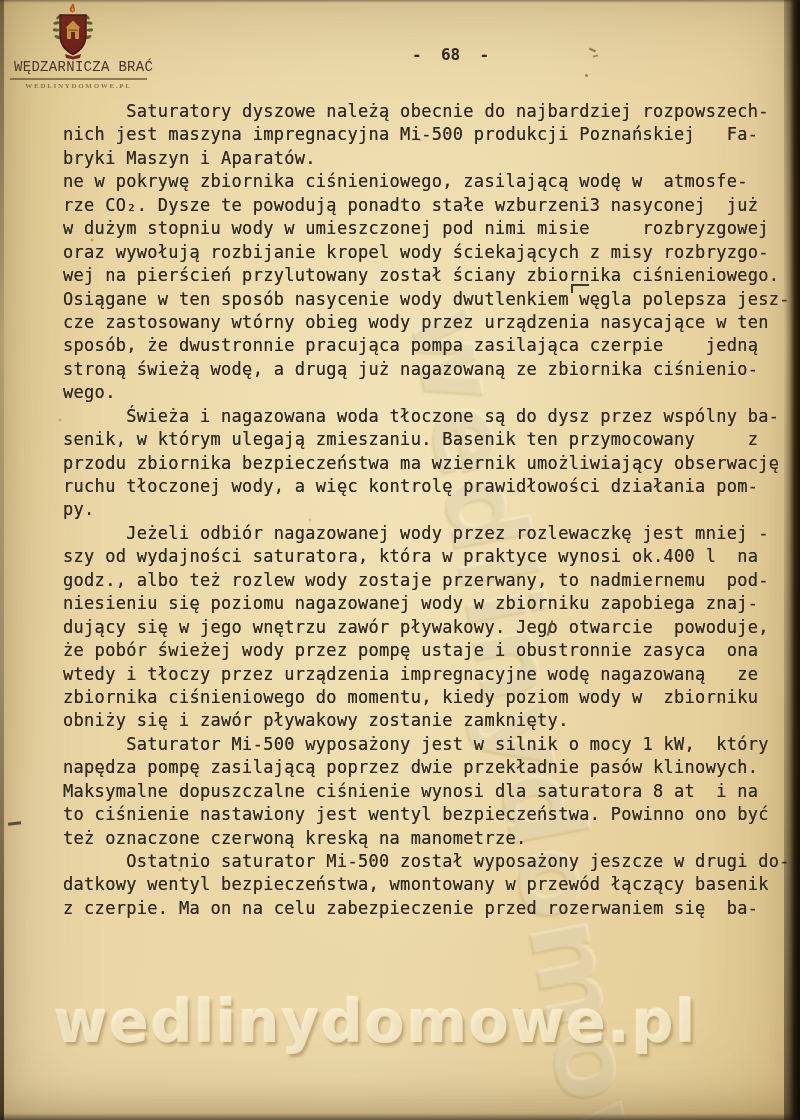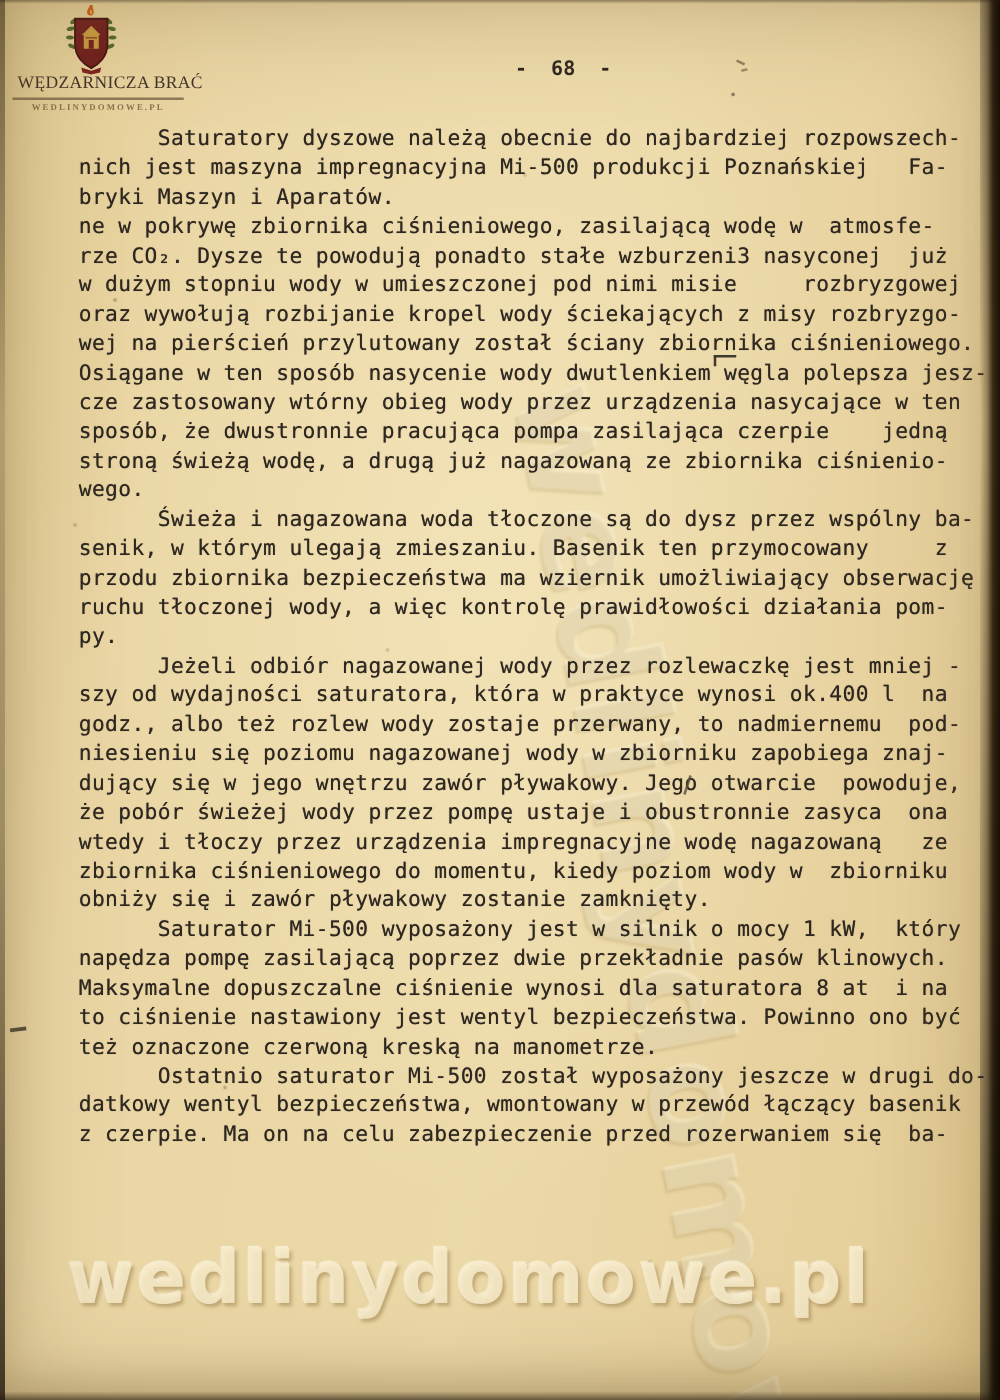--- a/index.html
+++ b/index.html
@@ -26,21 +26,21 @@
     background:linear-gradient(to bottom,rgba(0,0,0,.25),rgba(0,0,0,0) 30%,rgba(0,0,0,.2) 70%,rgba(0,0,0,.45));}
   .edge-left{position:absolute;top:0;left:0;width:4px;height:1120px;
     background:linear-gradient(to bottom,rgba(40,28,12,.5) 0%,rgba(40,28,12,.12) 30%,rgba(40,28,12,.25) 60%,rgba(25,16,6,.75) 100%);}
   .edge-bottom{position:absolute;left:0;bottom:0;width:800px;height:7px;
     background:linear-gradient(to top,rgba(30,20,8,.55),rgba(30,20,8,0));}
   .edge-top{position:absolute;left:0;top:0;width:800px;height:3px;
     background:linear-gradient(to bottom,rgba(40,28,12,.4),rgba(40,28,12,0));}
 
   
   .logo-title{position:absolute;left:14px;top:59px;width:150px;
-    font-family:Liberation Serif, serif;font-size:14px;letter-spacing:.3px;
+    font-family:Liberation Mono, monospace;font-size:14px;letter-spacing:.3px;
     color:#42332a;white-space:nowrap;}
   .logo-rule{position:absolute;left:10px;top:78px;width:137px;height:2px;
     background:#7d6b49;opacity:.85;}
   .logo-sub{position:absolute;left:10px;top:82px;width:137px;text-align:center;
     font-family:"Liberation Serif",serif;font-size:7px;font-weight:bold;
     letter-spacing:1.7px;color:#8a7450;}
   .crest{position:absolute;left:51px;top:3px;}
 
   .page-number{position:absolute;left:412px;top:45px;
     font-family:"DejaVu Sans Mono","Liberation Mono",monospace;

